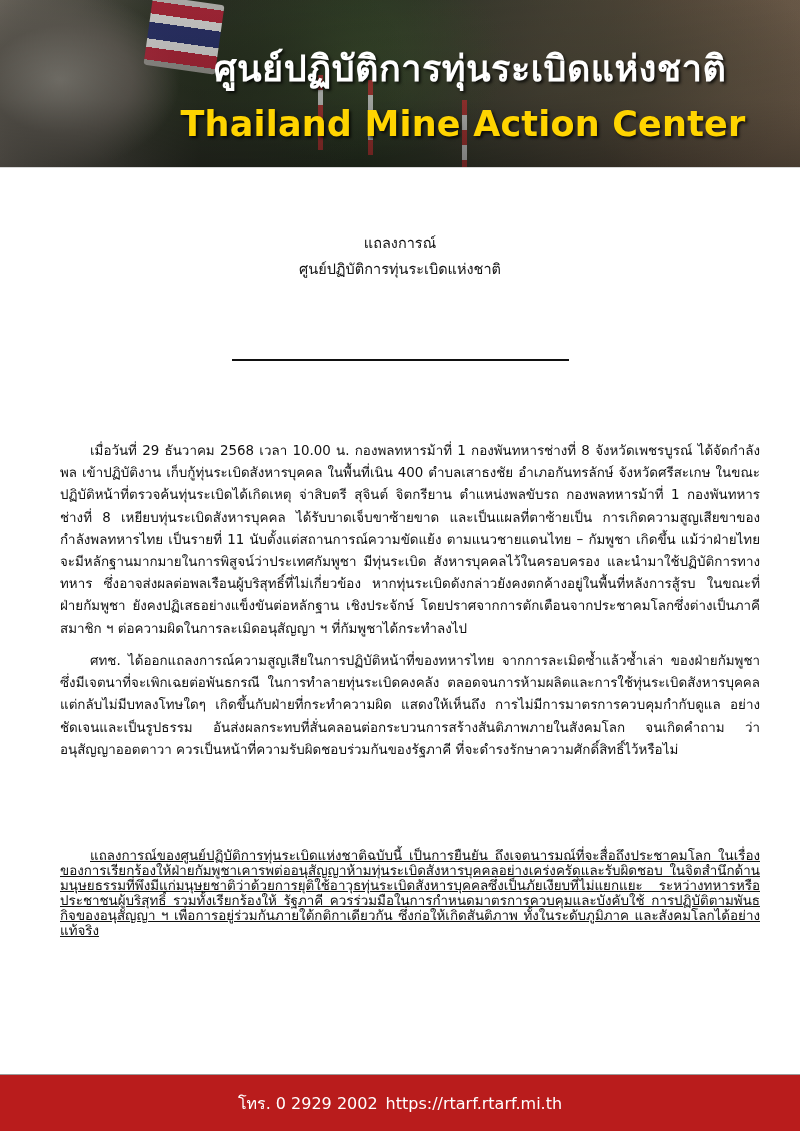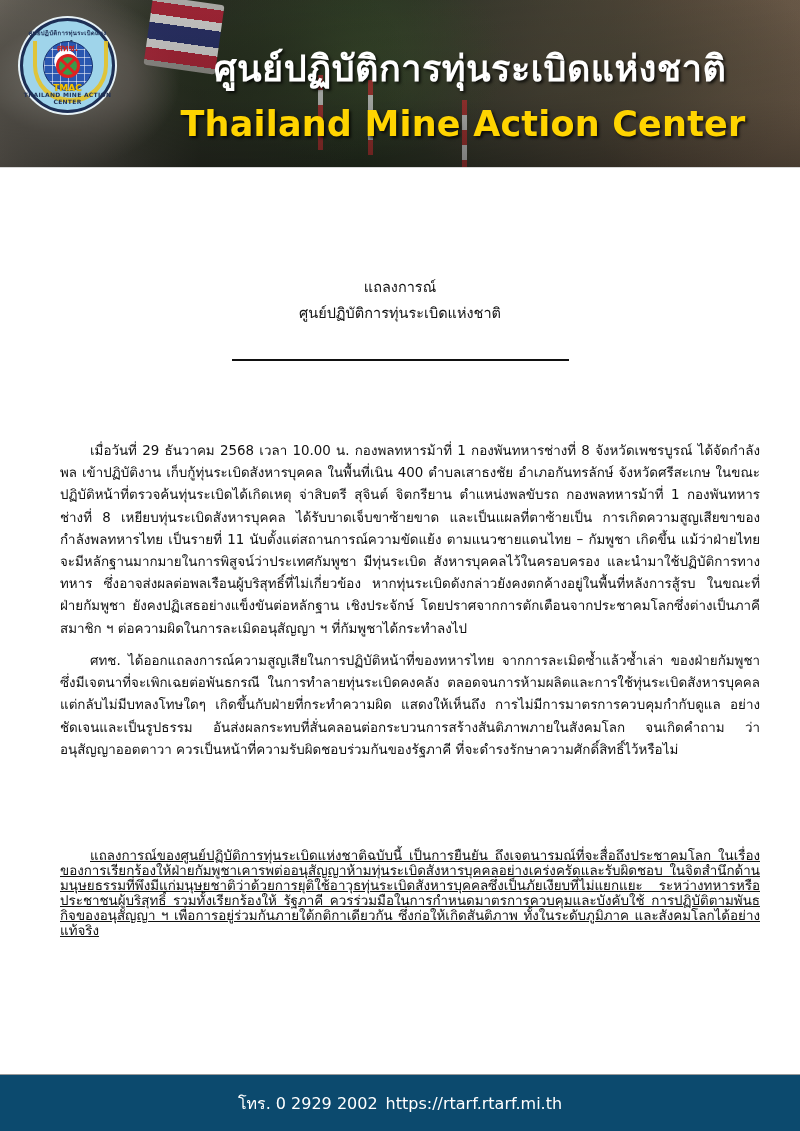--- a/index.html
+++ b/index.html
@@ -82,61 +82,52 @@
     }
     .title-en {
       position: absolute; left: 143px; top: 104px; width: 640px; text-align: center;
       font-family: "DejaVu Sans", sans-serif; font-weight: bold; font-size: 35px; color: #ffd400;
       text-shadow: 2px 2px 3px rgba(0,0,0,0.75);
       letter-spacing: 0.2px;
     }
 
     
     .doc-heading { position: absolute; left: 0; top: 230px; width: 800px; text-align: center; }
-    .doc-heading .line1 { font-size: 14.5px; line-height: 26px; margin-top: 44px; }
+    .doc-heading .line1 { font-size: 14.5px; line-height: 26px; }
     .doc-heading .line2 { font-size: 14.5px; line-height: 26px; }
     .divider { position: absolute; left: 232px; top: 359px; width: 337px; height: 2px; background: #111; }
 
     
     .para {
       position: absolute; left: 60px; width: 700px; font-size: 13.4px; line-height: 22.2px;
       text-align: justify; text-indent: 30px; color: #111;
     }
     .para.p1 { top: 403px; margin-top: 37px; }
     .para.p2 { top: 650px; }
     .para.p3 { top: 848px; line-height: 15px; text-decoration: underline; }
 
     
     .footer {
       position: absolute; left: 0; top: 1074px; width: 800px; height: 57px;
-      background: #0c4a6e; border-top: 1px solid #9a9a9a;
+      background: #b91c1c; border-top: 1px solid #9a9a9a;
       display: flex; align-items: center; justify-content: center; gap: 8px;
       color: #ffffff; font-size: 16px; font-family: "DejaVu Sans", sans-serif;
     }
     .footer span { white-space: nowrap; }
   </style>
 </head>
 <body>
 
 <header class="banner">
   <div class="flag"></div>
   <div class="stake" style="left:318px; top:75px;"></div>
   <div class="stake" style="left:368px; top:80px;"></div>
   <div class="stake" style="left:462px; top:100px;"></div>
   <div class="shade"></div>
 
-  <div class="logo">
-    <div class="ring-text top">ศูนย์ปฏิบัติการทุ่นระเบิดแห่งชาติ</div>
-    <div class="wreath"></div>
-    <div class="globe"></div>
-    <div class="nomine"></div>
-    <div class="abbr top">ศทช.</div>
-    <div class="abbr bottom">TMAC</div>
-    <div class="ring-text bottom">THAILAND MINE ACTION CENTER</div>
-  </div>
 
   <div class="title-th">ศูนย์ปฏิบัติการทุ่นระเบิดแห่งชาติ</div>
   <div class="title-en">Thailand Mine Action Center</div>
 </header>
 
 <section class="doc-heading">
   <div class="line1">แถลงการณ์</div>
   <div class="line2">ศูนย์ปฏิบัติการทุ่นระเบิดแห่งชาติ</div>
 </section>
 <div class="divider"></div>

